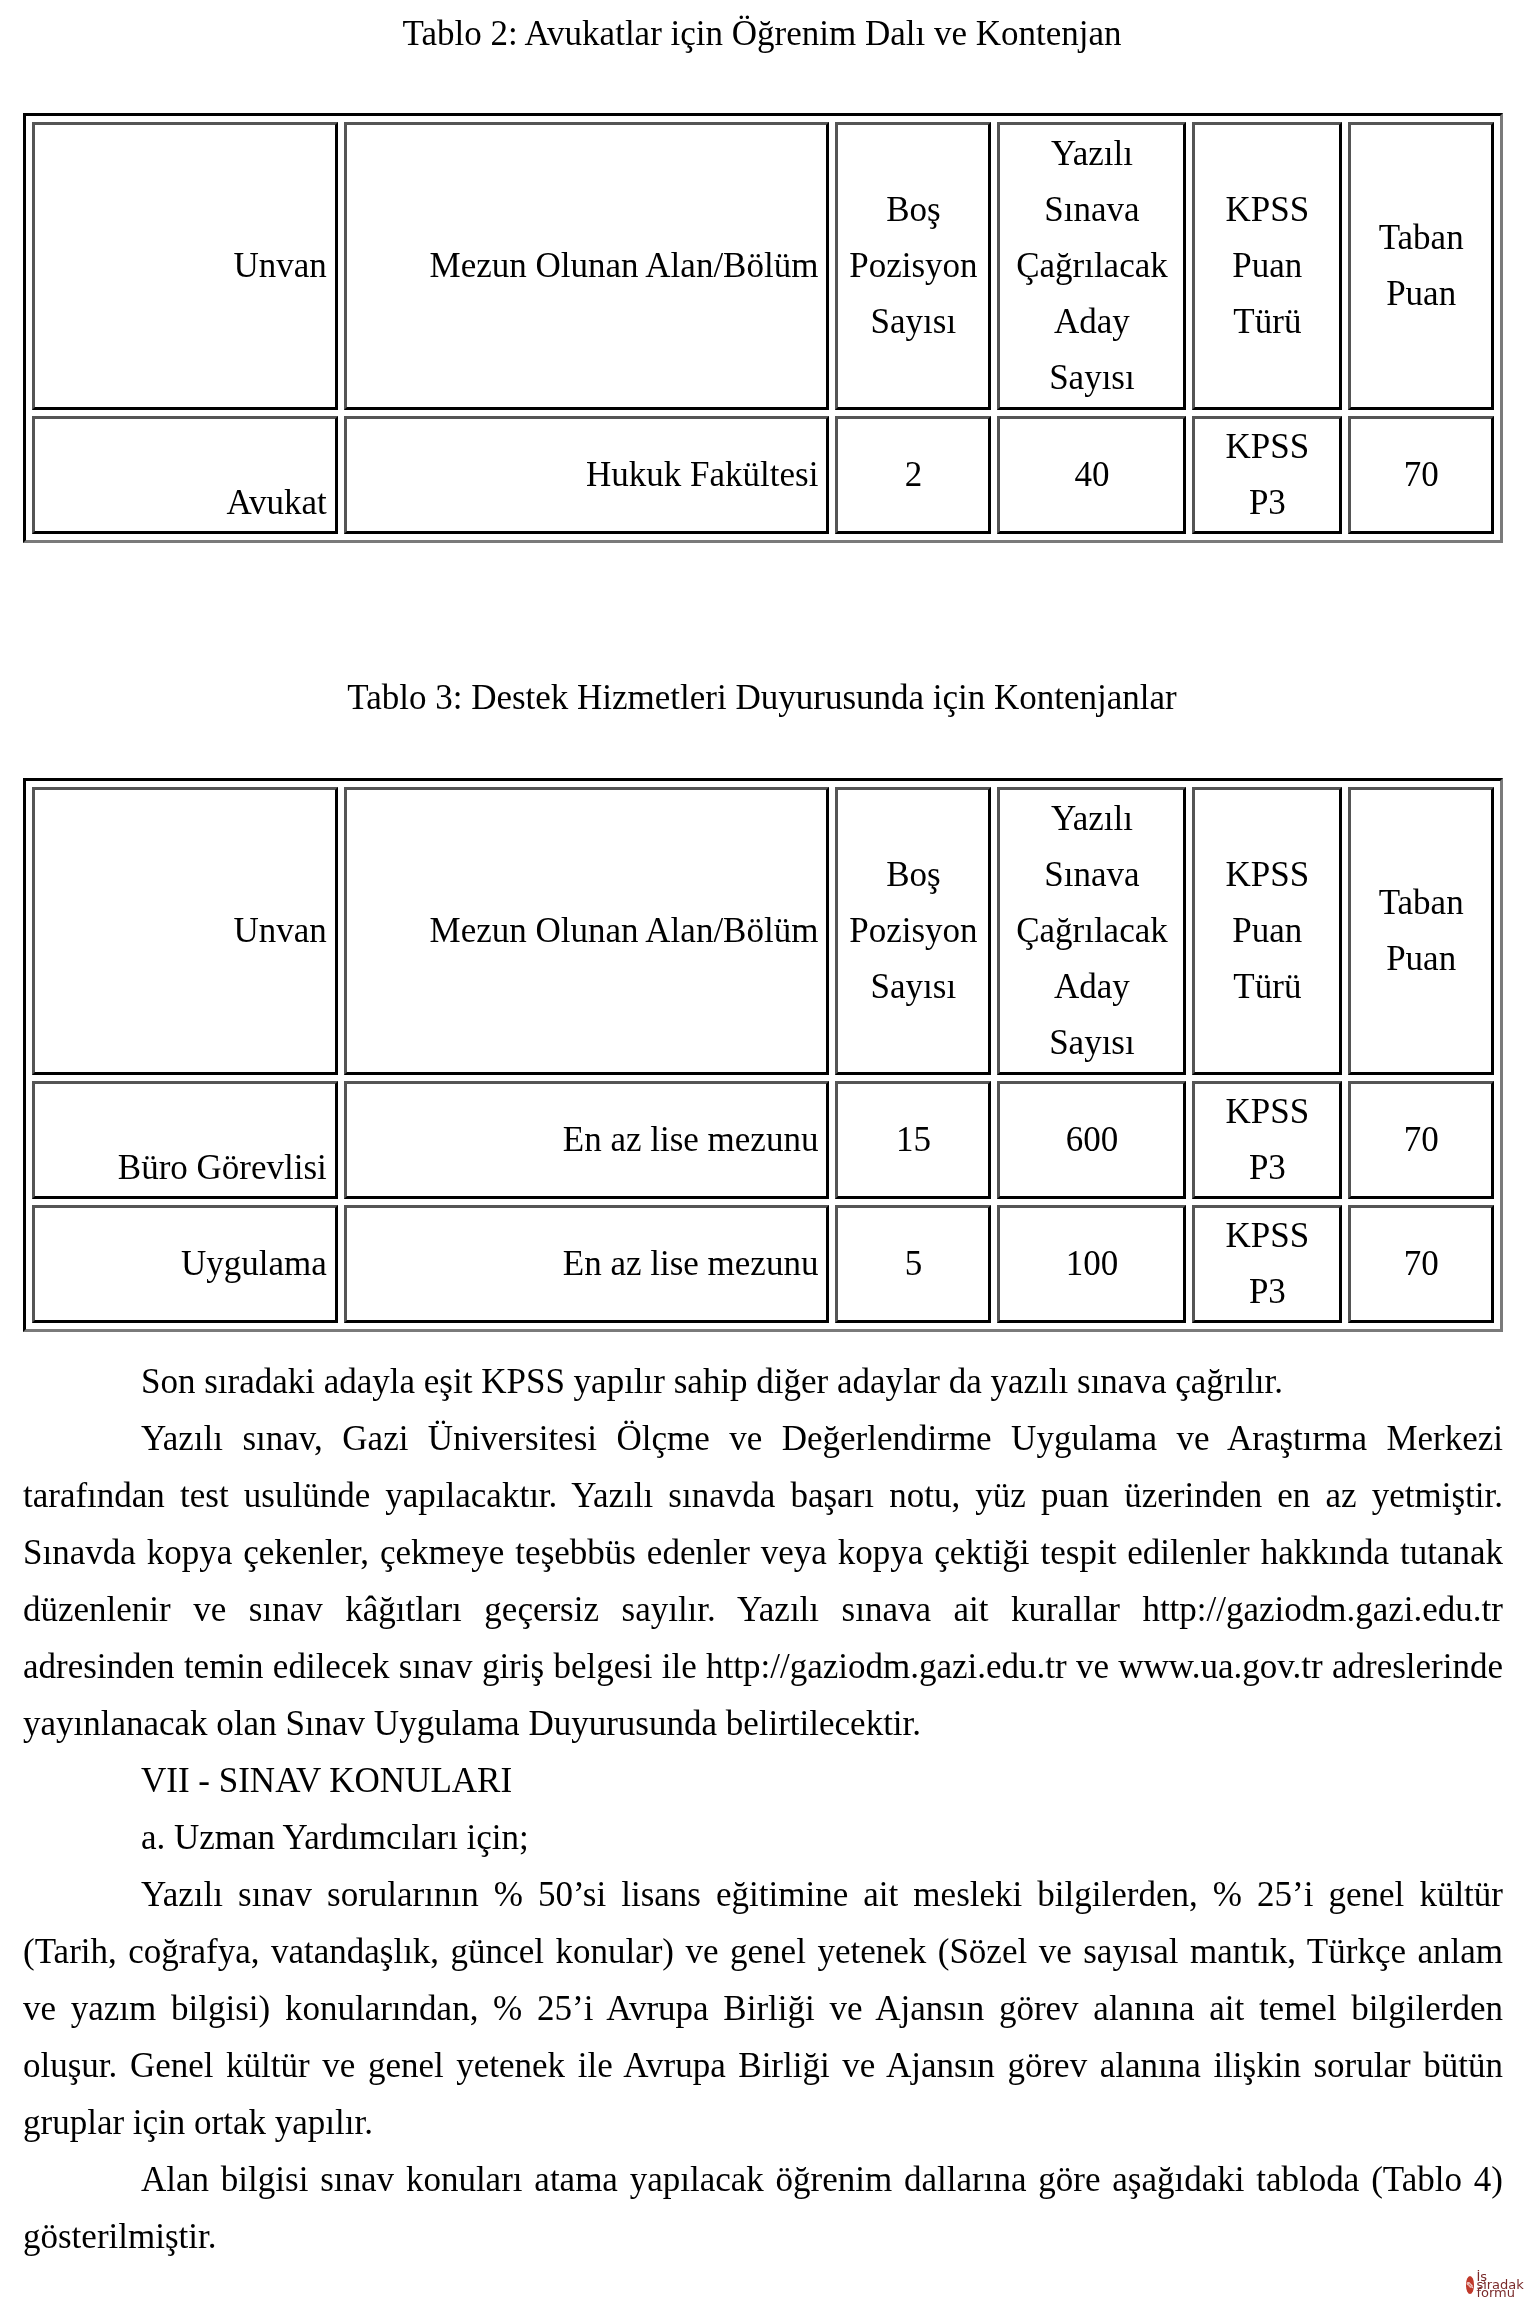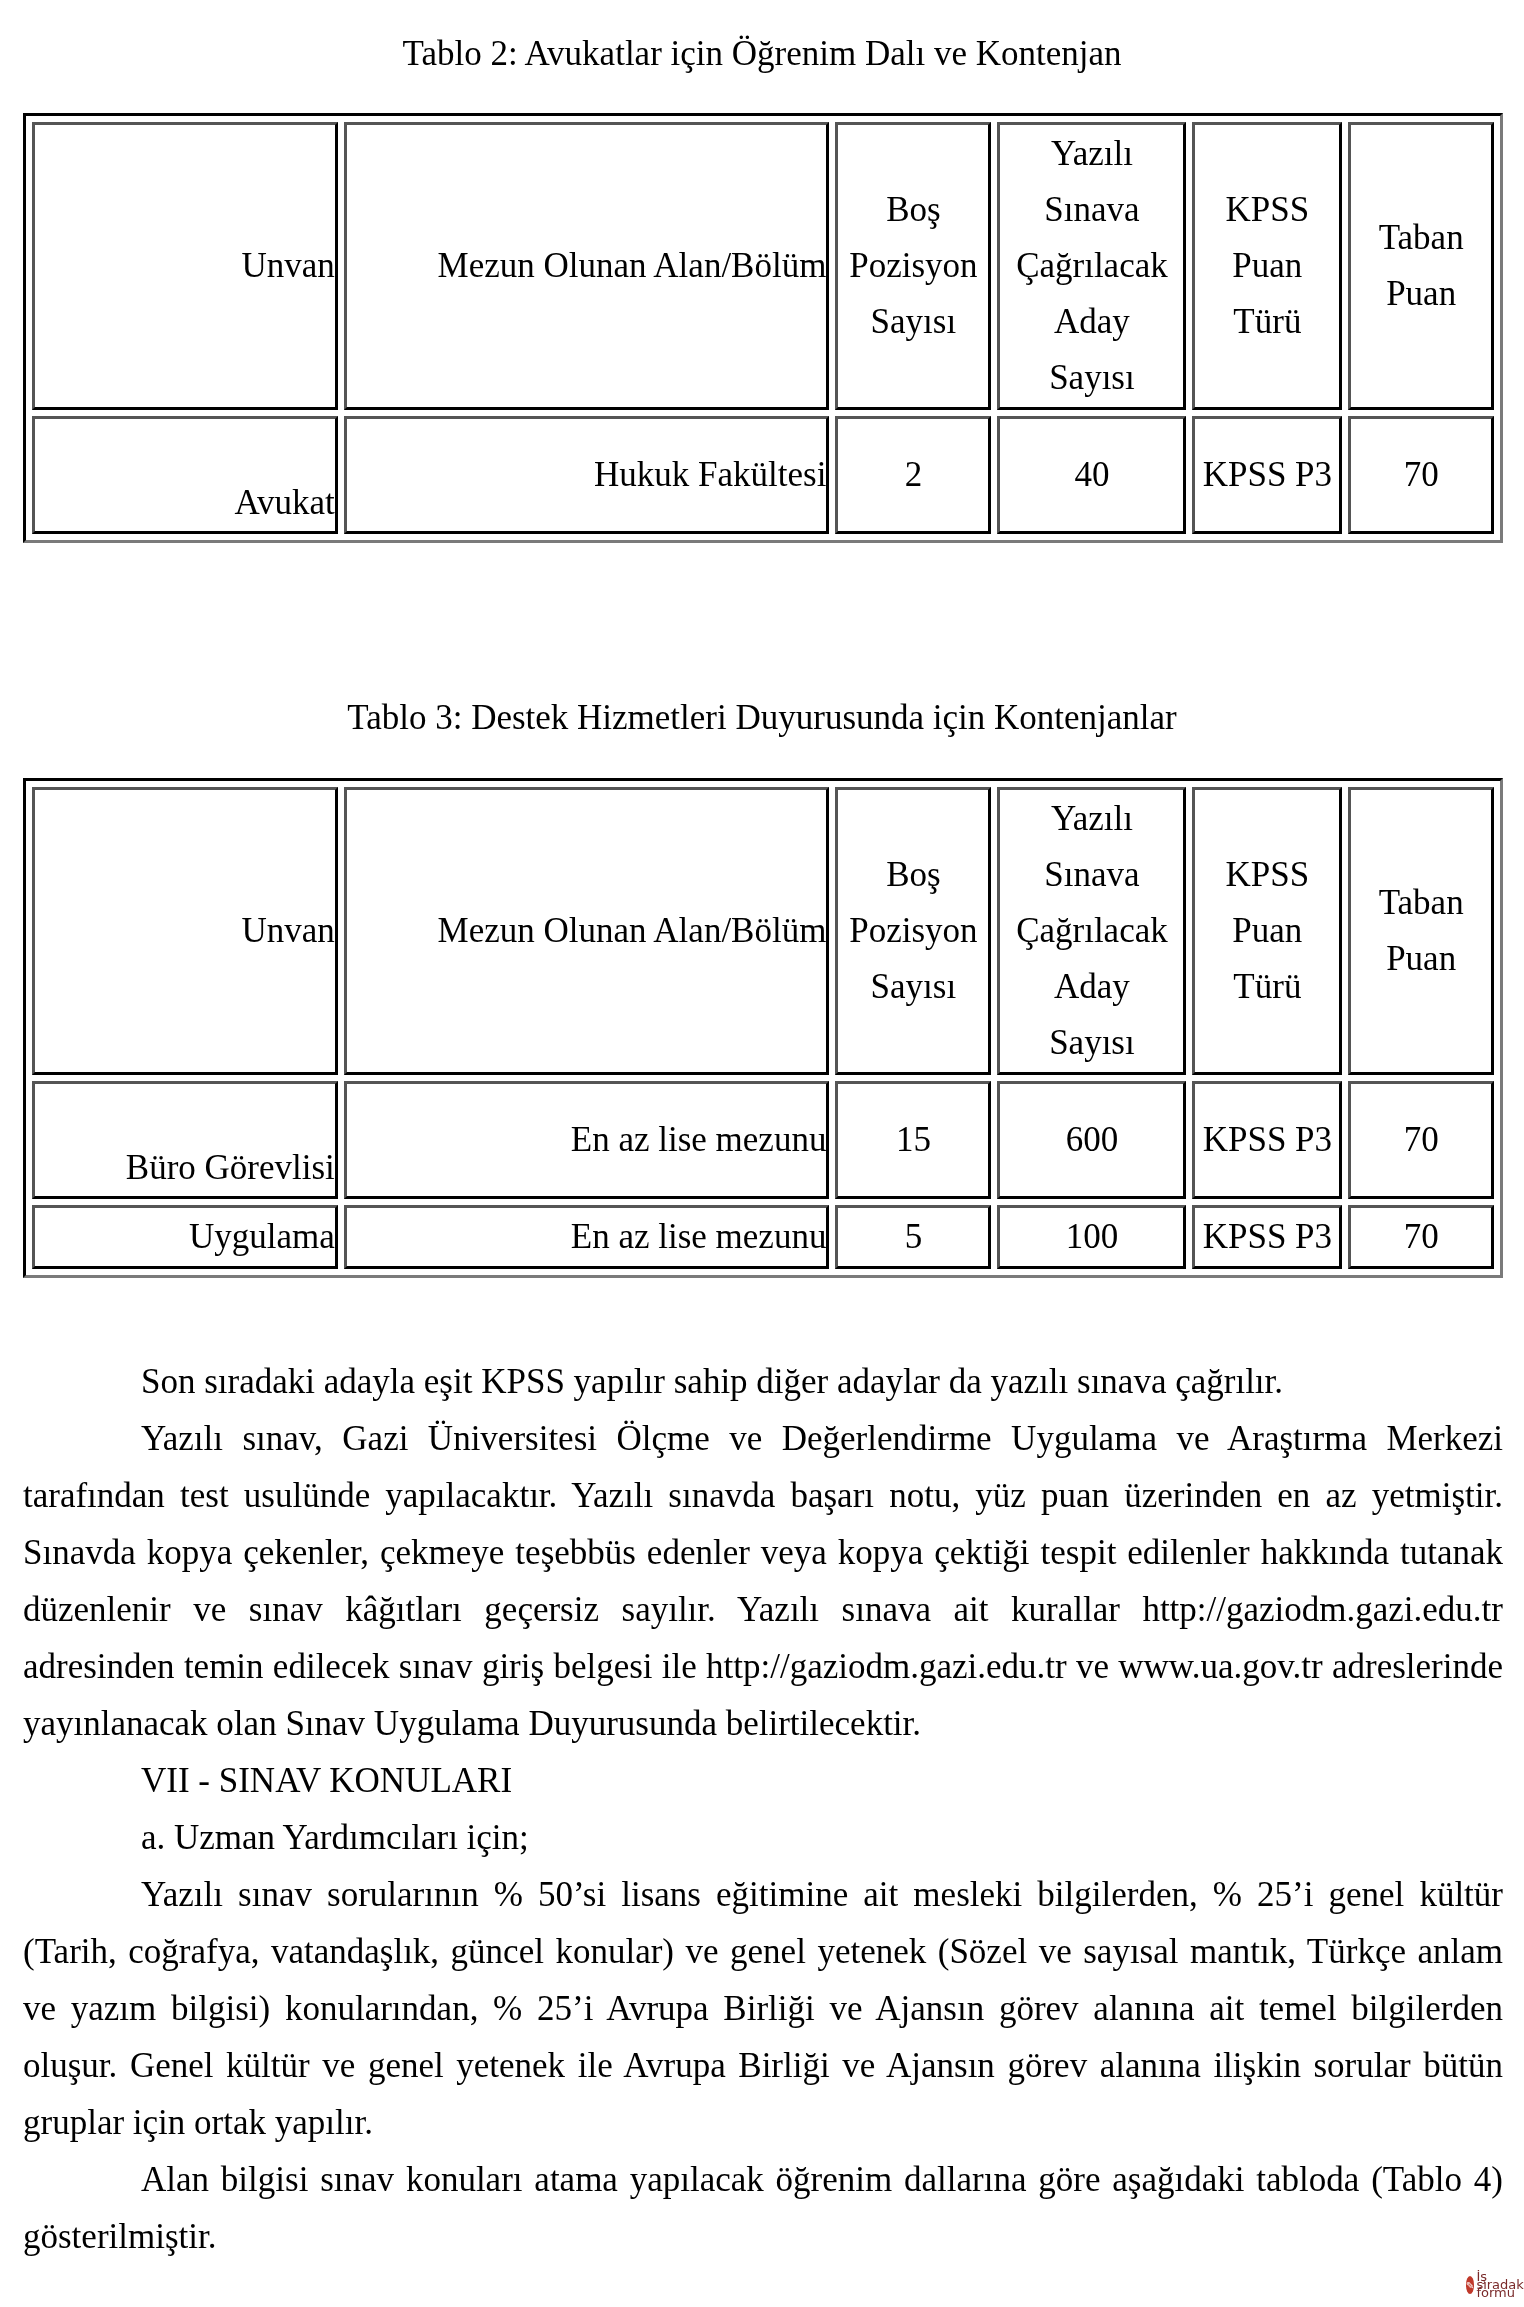--- a/index.html
+++ b/index.html
@@ -4,39 +4,39 @@
 <style>
   html, body { margin: 0; padding: 0; background: #ffffff; }
   body {
     width: 1524px; height: 2307px; position: relative; overflow: hidden;
     font-family: "Liberation Serif", "DejaVu Serif", serif;
     color: #000;
     font-size: 35px;
   }
   .caption {
     position: absolute; left: 0; width: 1524px; text-align: center;
-    font-size: 35px; line-height: 40px; margin-top: 20px;
+    font-size: 35px; line-height: 40px;
   }
   #t2-caption { top: 14px; }
   #t3-caption { top: 678px; }
 
   table.grid {
     position: absolute; left: 23px; width: 1480px;
     border: 3px solid #000;
     border-right-color: #7a7a7a; border-bottom-color: #7a7a7a;
     border-collapse: separate; border-spacing: 6px;
     table-layout: fixed;
     font-size: 35px; line-height: 56px;
   }
   #table2 { top: 113px; }
   #table3 { top: 778px; }
   table.grid td {
     border: 3px solid #000;
     border-left-color: #555; border-top-color: #555;
-    padding: 0 0;
+    padding: 0 8px;
     vertical-align: middle;
   }
   .c-unvan { width: 296px; }
   .c-bolum { width: 470px; }
   .c-bos { width: 151px; }
   .c-yazili { width: 183px; }
   .c-kpss { width: 145px; }
   .c-taban { width: 141px; }
   .center { text-align: center; }
   .left { text-align: right; }

